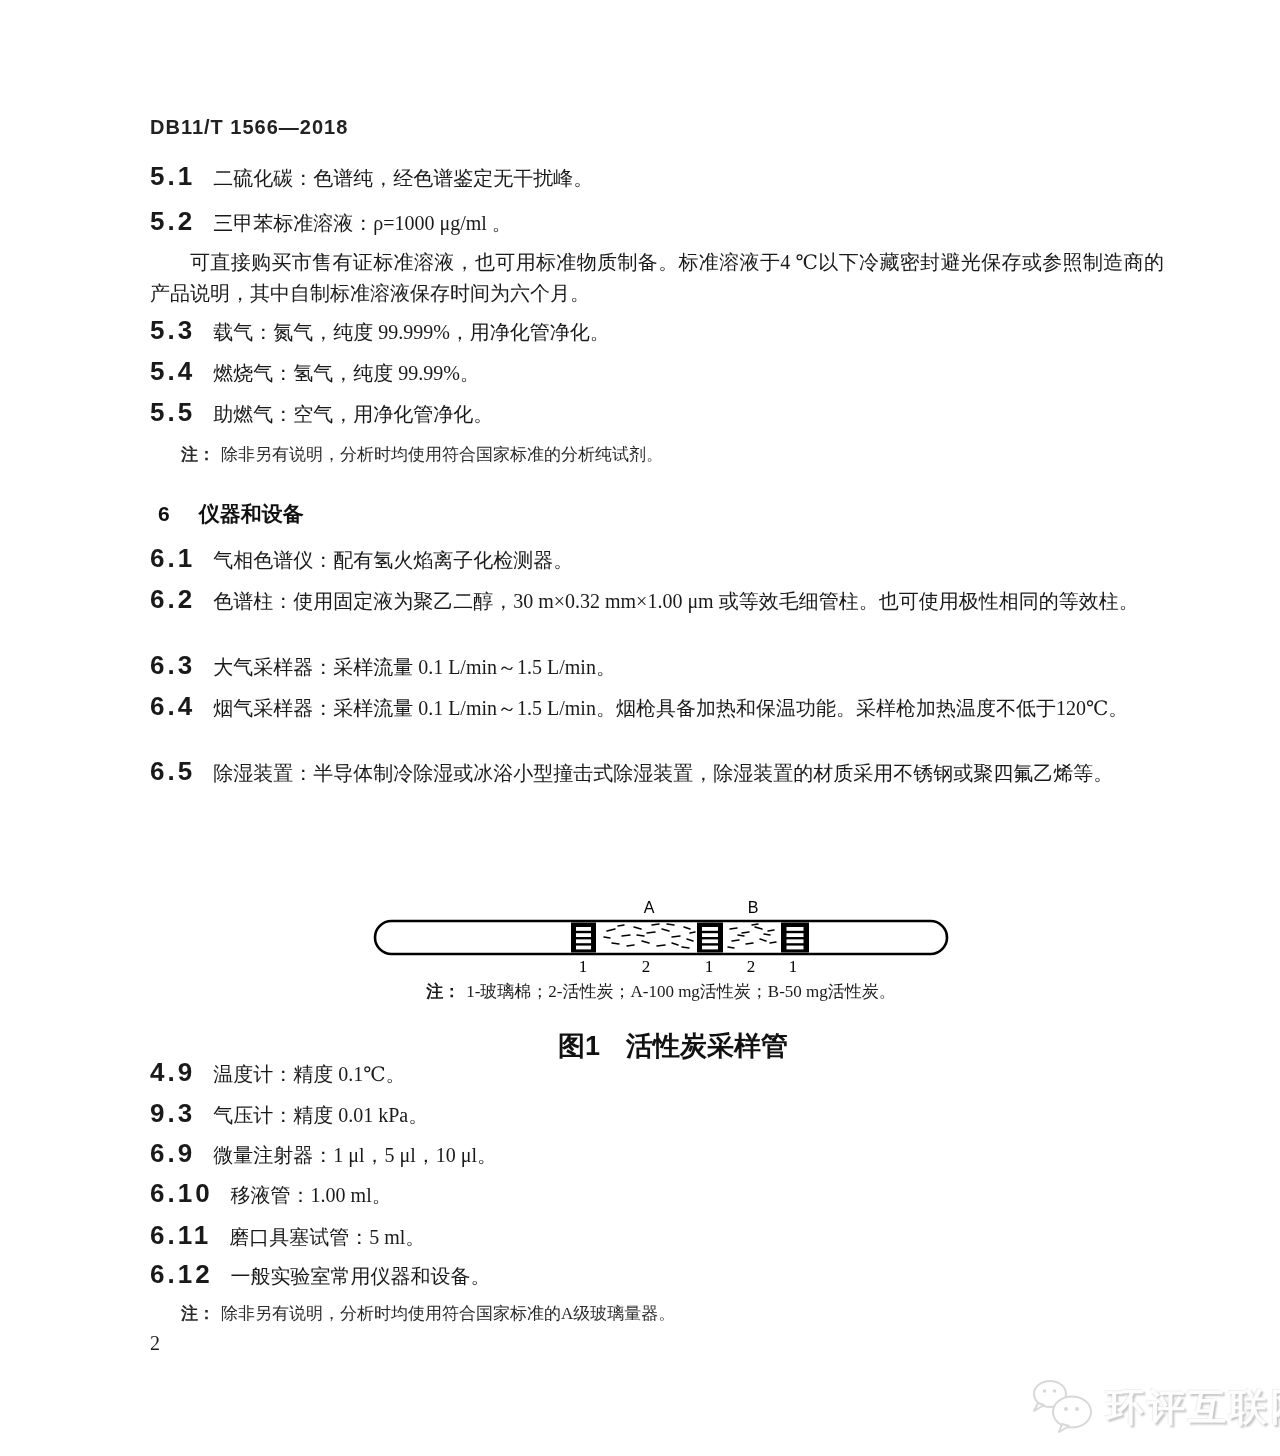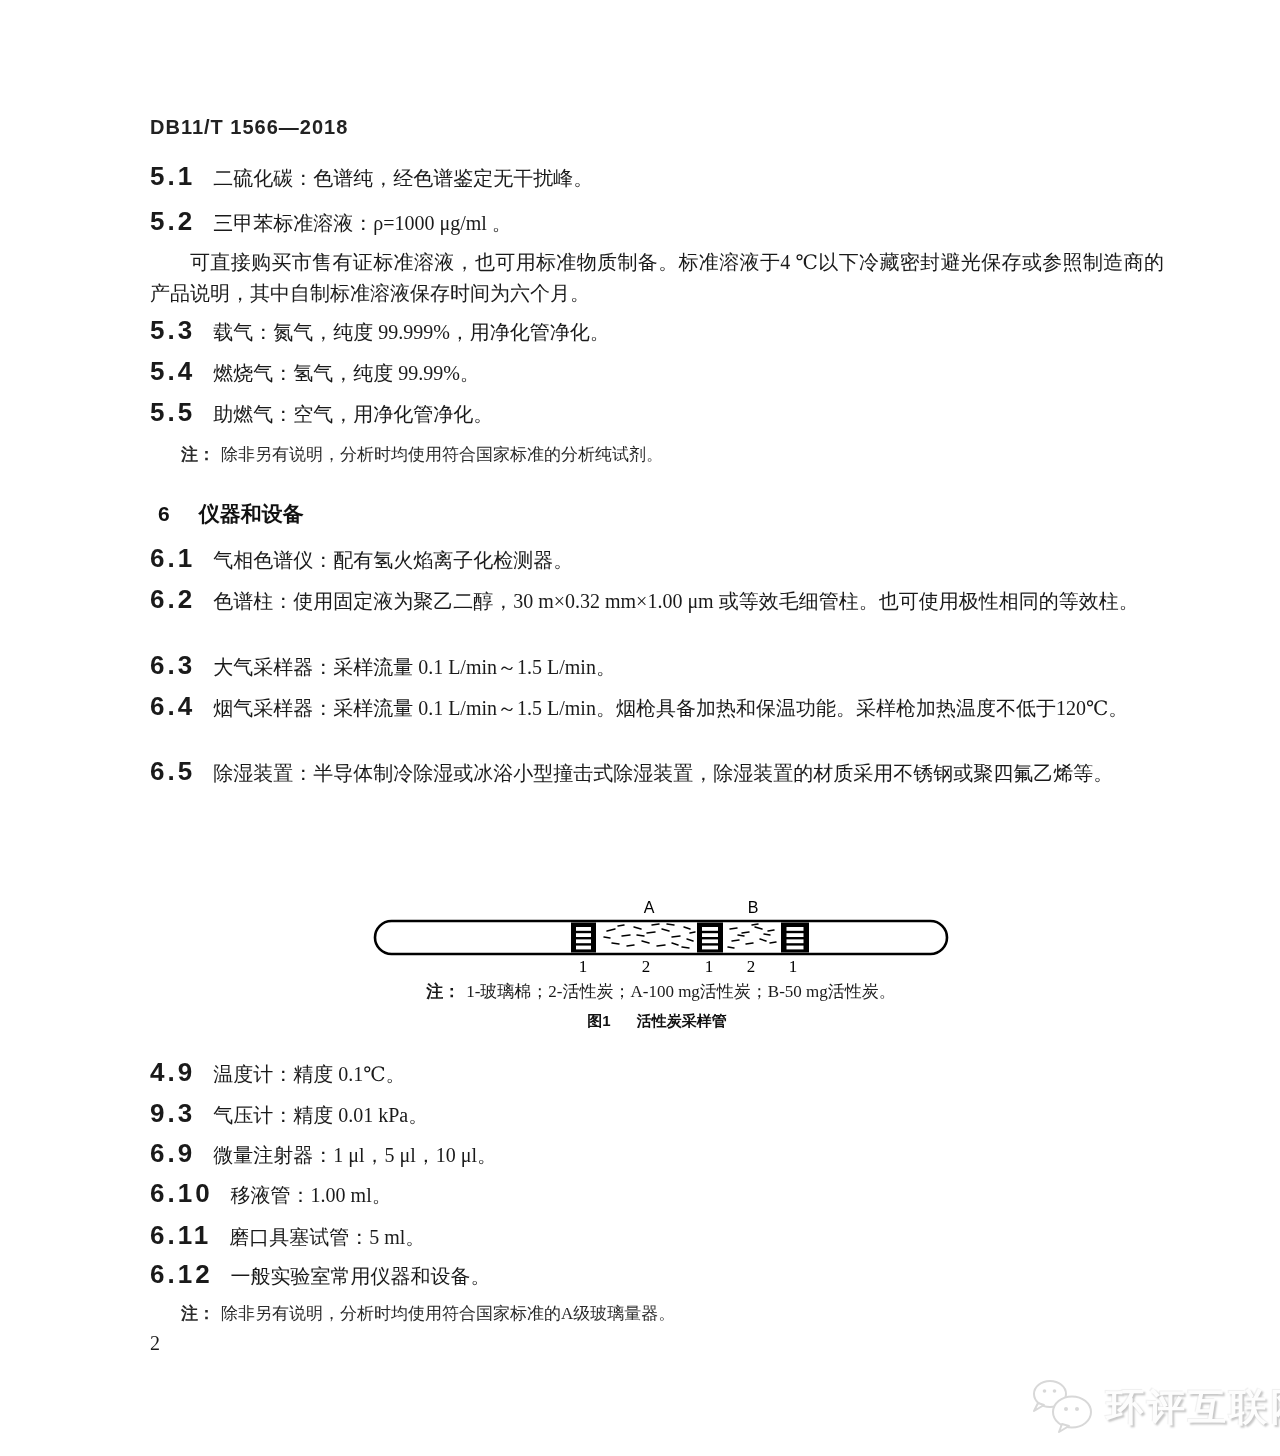--- a/index.html
+++ b/index.html
@@ -43,23 +43,23 @@
     font-family:"Liberation Sans","DejaVu Sans",sans-serif;
     font-size:21px;font-weight:700;color:#111;
   }
   .sec-heading .hnum{margin-right:28px;letter-spacing:1px;}
   .fig-wrap{left:372px;top:891px;width:578px;height:88px;}
   .fig-note{
     left:150px;top:975px;width:1014px;margin:4px;text-align:center;
     font-size:17px;line-height:26px;
   }
   .fig-caption{
-    left:150px;top:1012px;width:1014px;margin:0;text-align:center;
-    font-family:"Liberation Sans","DejaVu Sans",sans-serif;
-    font-size:15px;font-weight:700;color:#111;
+    left:150px;top:1012px;width:1014px;margin:16px;text-align:center;
+    font-family:"Liberation Sans","DejaVu Sans",sans-serif;
+    font-size:27px;font-weight:700;color:#111;
   }
   .fig-caption .capnum{margin-right:26px;}
   .page-number{
     left:150px;top:1332px;font-size:20px;color:#1a1a1a;
   }
   .watermark{
     left:1028px;top:1374px;display:flex;align-items:center;gap:4px;
   }
   .watermark-text{
     font-family:"Liberation Sans","DejaVu Sans",sans-serif;

